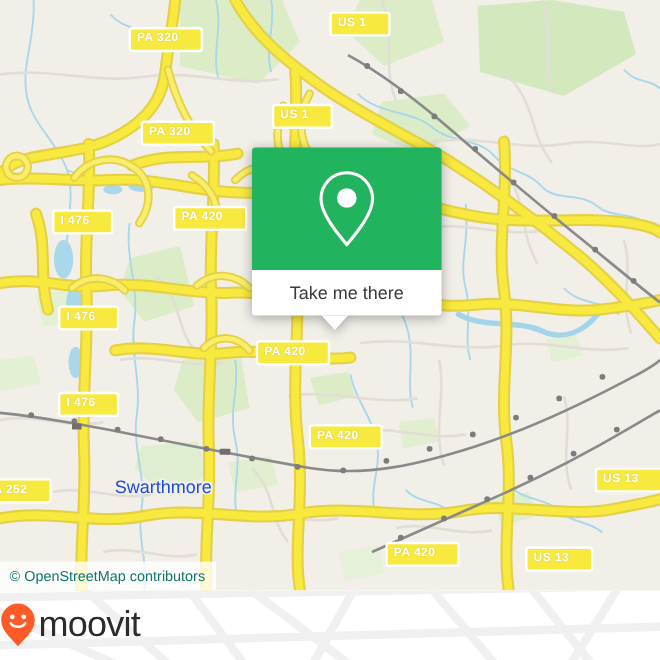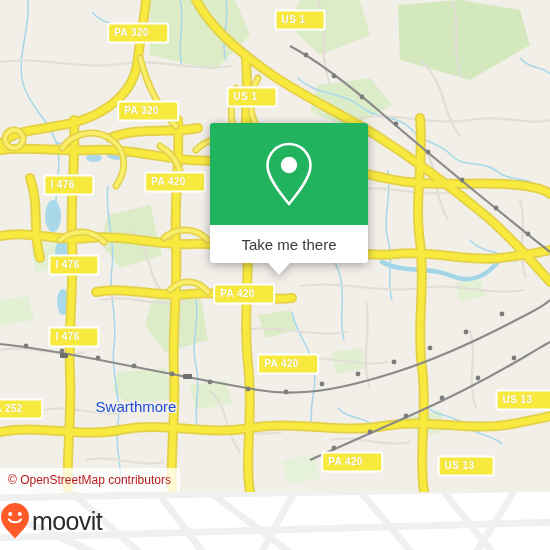--- a/index.html
+++ b/index.html
@@ -111,21 +111,21 @@
   
   #attribution {
     position: absolute;
     left: 0;
     top: 468px;
     height: 24px;
     display: flex;
     align-items: center;
     padding: 0 9px 0 8px;
     background: rgba(255,255,255,0.78);
-    color: #b91c1c;
+    color: #0f766e;
     font-size: 12px;
     white-space: nowrap;
     text-align: center;
   }
 
   
   #bottom-bar {
     position: absolute;
     left: 0;
     top: 492px;
@@ -155,21 +155,21 @@
   #brand {
     position: relative;
     z-index: 2;
     margin-right: 14px;
     display: flex;
     align-items: center;
     gap: 2px;
   }
   #brand-text {
     color: #2b2b2b;
-    font-size: 25px;
+    font-size: 30px;
     letter-spacing: -0.6px;
     line-height: 1;
   }
 </style>
 </head>
 <body>
 
 <div id="app">
 
   <div id="map">

